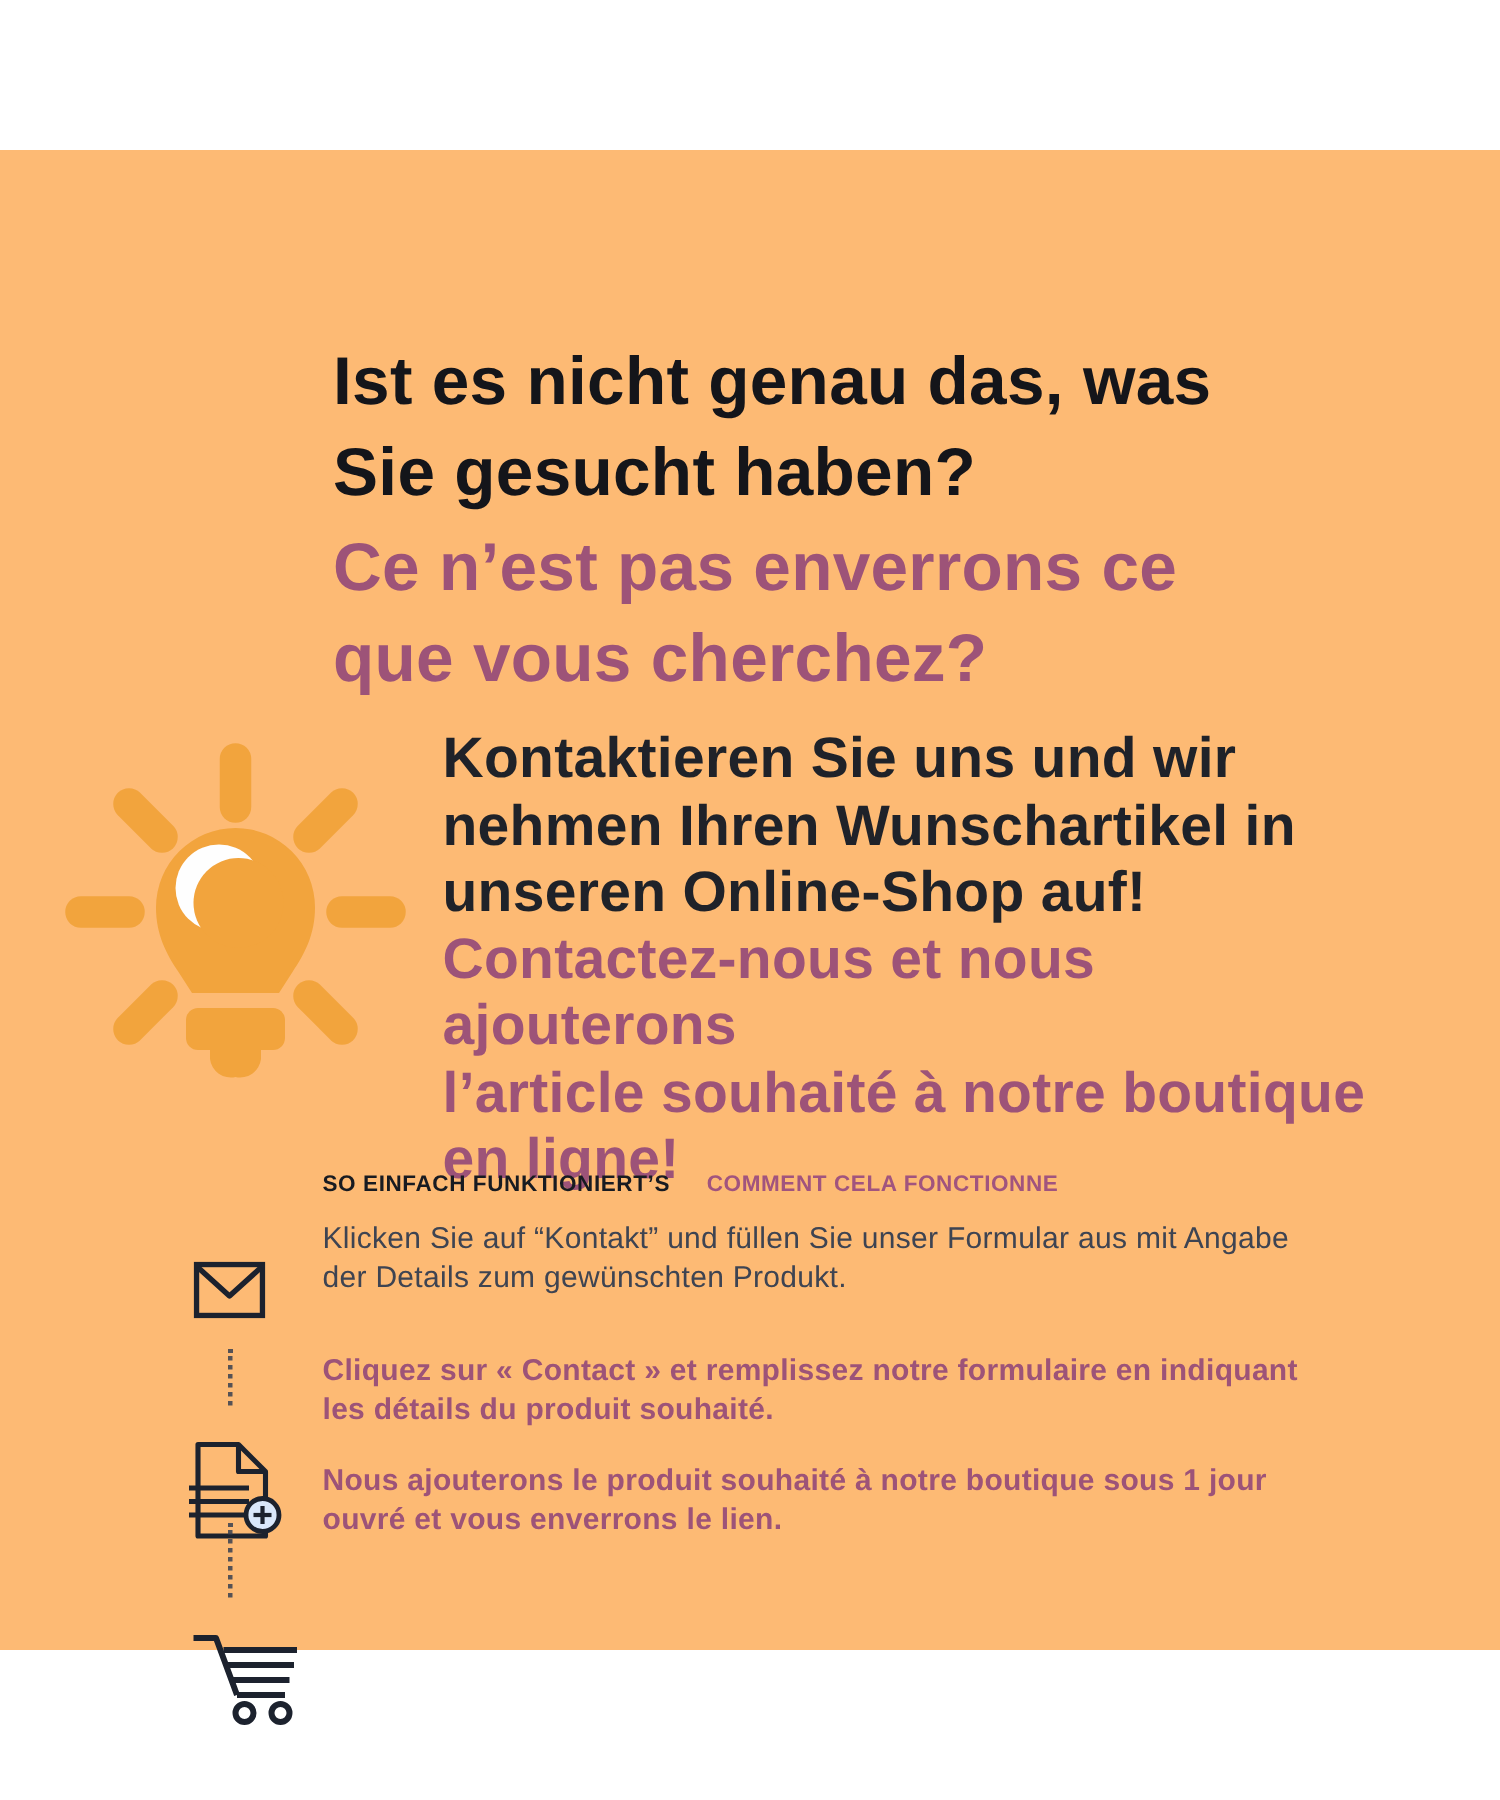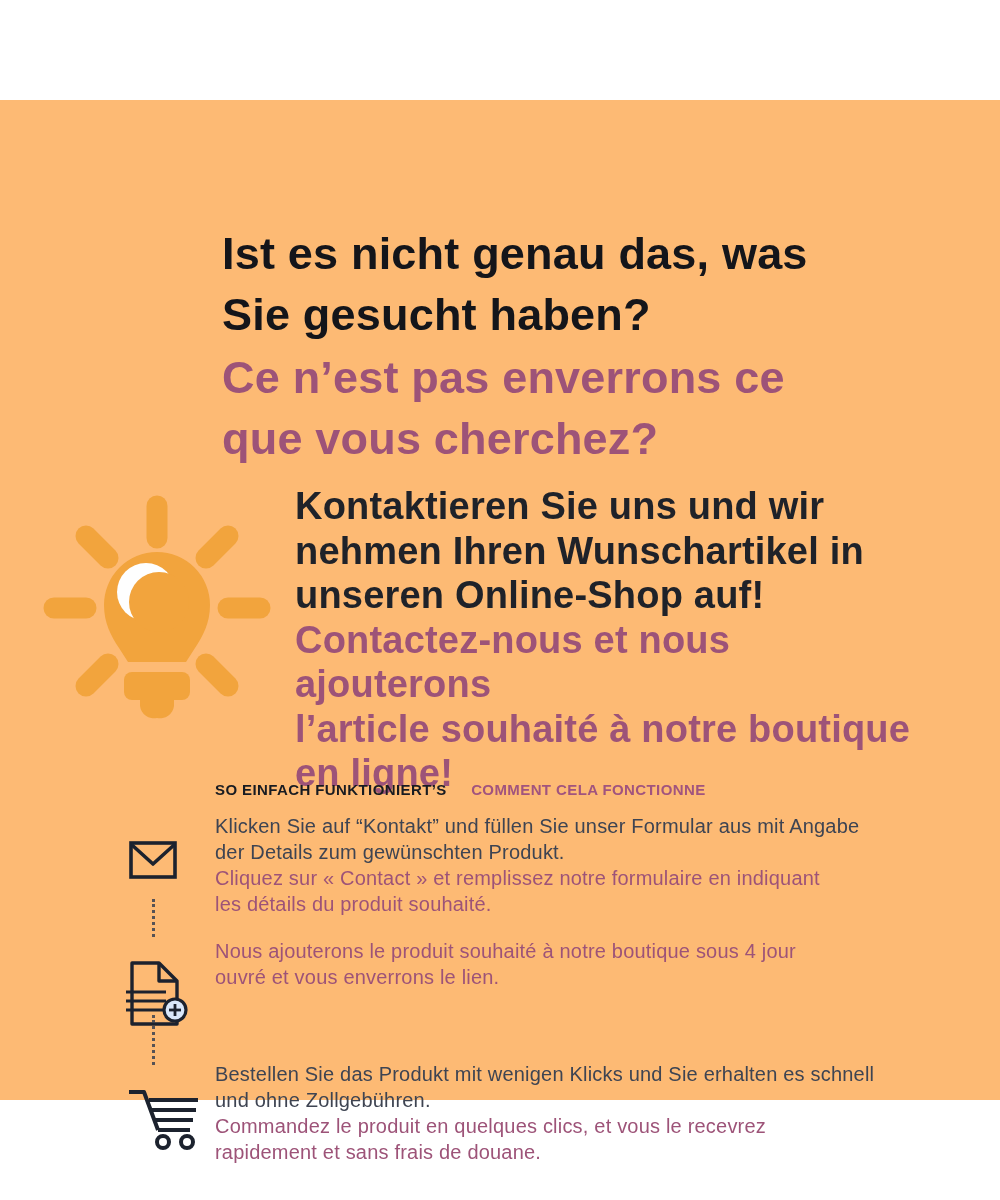--- a/index.html
+++ b/index.html
@@ -34,21 +34,21 @@
   .intro .fr { color:#9D5378; }
 
   .how-label { position:absolute; left:215px; top:681px; white-space:nowrap; }
   .how-label span { font-size:15px; font-weight:700; letter-spacing:0.4px; }
   .how-label .de { color:#181B21; margin-right:20px; }
   .how-label .fr { color:#A1547E; }
 
   .step-text { position:absolute; left:215px; width:748px; }
   .step-text p { font-size:20px; line-height:26px; letter-spacing:0.2px; }
   .step-text .de { color:#3E4452; font-weight:400; }
-  .step-text .fr { color:#9D5378; font-weight:400; }
+  .step-text .fr { color:#9D5378; font-weight:700;margin-top:36px; }
   .step1 { top:713px; }
   .step2 { top:838px; }
   .step3 { top:961px; }
 
   .icon-wrap { position:absolute; }
   .envelope-pos { left:129px; top:741px; }
   .docplus-pos  { left:124px; top:860px; }
   .cart-pos     { left:121px; top:986px; }
 
   .connector {
@@ -121,36 +121,30 @@
       <path d="M8 3 H35 L53 21 V64 H8 Z" fill="none" stroke="#1C222E" stroke-width="3.4" stroke-linejoin="round"></path>
       <path d="M35 3 V21 H53" fill="none" stroke="#1C222E" stroke-width="3.4" stroke-linejoin="round"></path>
       <line x1="2" y1="32" x2="42" y2="32" stroke="#1C222E" stroke-width="3.2"></line>
       <line x1="2" y1="41" x2="42" y2="41" stroke="#1C222E" stroke-width="3.2"></line>
       <line x1="2" y1="50" x2="40" y2="50" stroke="#1C222E" stroke-width="3.2"></line>
       <circle cx="51" cy="50" r="11" fill="#D9E7FA" stroke="#1C222E" stroke-width="3.2"></circle>
       <line x1="45" y1="50" x2="57" y2="50" stroke="#1C222E" stroke-width="2.8"></line>
       <line x1="51" y1="44" x2="51" y2="56" stroke="#1C222E" stroke-width="2.8"></line>
     </svg>
     <div class="step-text step2">
-      <p class="fr pre">Nous ajouterons le produit souhaité à notre boutique sous 4 jour
+      <p class="fr pre">Nous ajouterons le produit souhaité à notre boutique sous 1 jour
 ouvré et vous enverrons le lien.</p>
     </div>
 
     <div class="connector conn2"></div>
 
     <svg class="icon-wrap cart-pos" width="80" height="64" viewBox="0 0 80 64">
       <path d="M8 6 H23 L37 44" fill="none" stroke="#1C222E" stroke-width="4" stroke-linejoin="round"></path>
       <line x1="28" y1="14" x2="77" y2="14" stroke="#1C222E" stroke-width="4"></line>
       <line x1="31" y1="24" x2="75" y2="24" stroke="#1C222E" stroke-width="4"></line>
       <line x1="34" y1="34" x2="72" y2="34" stroke="#1C222E" stroke-width="4"></line>
       <line x1="37" y1="44" x2="69" y2="44" stroke="#1C222E" stroke-width="4"></line>
       <circle cx="42" cy="56" r="6" fill="none" stroke="#1C222E" stroke-width="4"></circle>
       <circle cx="66" cy="56" r="6" fill="none" stroke="#1C222E" stroke-width="4"></circle>
     </svg>
-    <div class="step-text step3">
-      <p class="de pre">Bestellen Sie das Produkt mit wenigen Klicks und Sie erhalten es schnell
-und ohne Zollgebühren.</p>
-      <p class="fr pre">Commandez le produit en quelques clics, et vous le recevrez
-rapidement et sans frais de douane.</p>
-    </div>
 
   </div>
 </div>
 
 </body></html>

